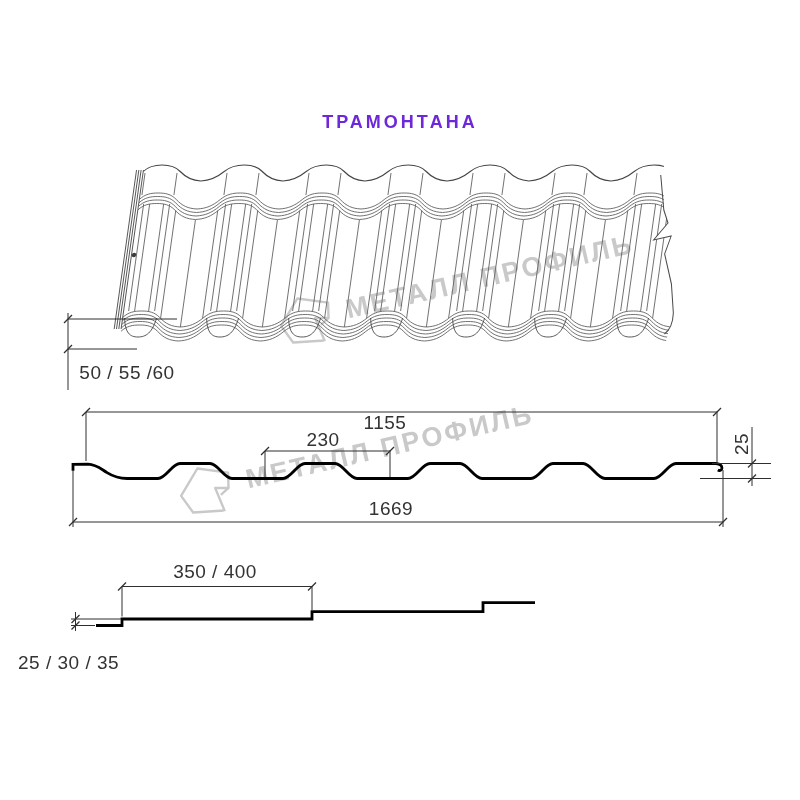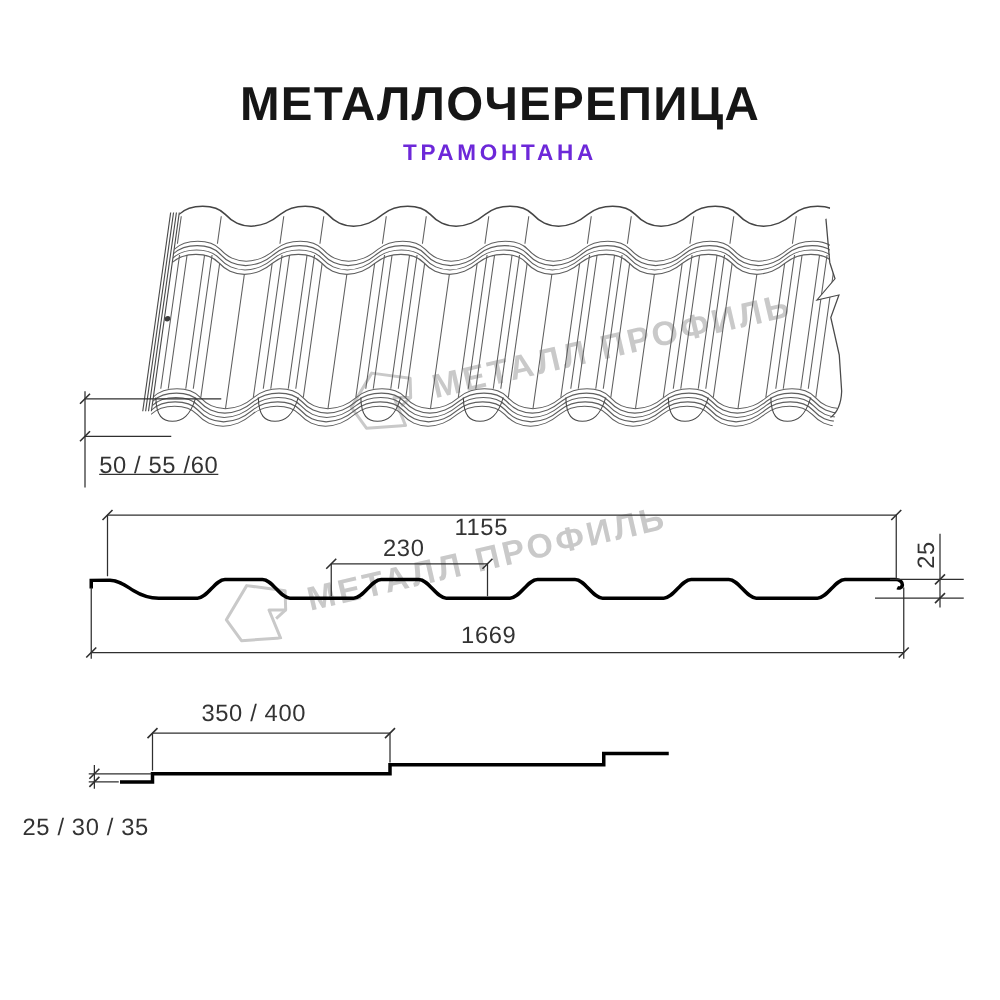--- a/index.html
+++ b/index.html
@@ -170,25 +170,24 @@
       <path d="M 308 590.5 L 316 582.5" fill="none" stroke="#2f2f2f" stroke-width="1.3"></path>
       <line x1="122" y1="586.5" x2="122" y2="616.5" stroke="#2f2f2f" stroke-width="1"></line>
       <line x1="312" y1="586.5" x2="312" y2="610" stroke="#2f2f2f" stroke-width="1"></line>
       <line x1="75.5" y1="612" x2="75.5" y2="631" stroke="#2f2f2f" stroke-width="1"></line>
       <line x1="71" y1="619" x2="121" y2="619" stroke="#2f2f2f" stroke-width="1"></line>
       <line x1="71" y1="625.5" x2="95" y2="625.5" stroke="#2f2f2f" stroke-width="1"></line>
       <path d="M 71.5 623 L 79.5 615" fill="none" stroke="#2f2f2f" stroke-width="1.3"></path>
       <path d="M 71.5 629.5 L 79.5 621.5" fill="none" stroke="#2f2f2f" stroke-width="1.3"></path>
     </svg>
 
-  <div class="page-title">МЕТАЛЛОЧЕРЕПИЦА</div>
   <div class="page-subtitle">ТРАМОНТАНА</div>
 
-  <div class="dim-label" style="left:77px;top:362px;width:100px;text-decoration:underline;">50 / 55 /60</div>
+  <div class="dim-label" style="left:77px;top:362px;width:100px;">50 / 55 /60</div>
 
   <div class="dim-label" style="left:335px;top:390px;width:100px;margin-top:22px;">1155</div>
   <div class="dim-label" style="left:283px;top:429px;width:80px;">230</div>
   <div class="dim-label rot90" style="left:720px;top:433px;width:44px;height:22px;">25</div>
   <div class="dim-label" style="left:341px;top:498px;width:100px;">1669</div>
 
-  <div class="dim-label" style="left:128px;top:561px;width:150px;text-align:center;">350 / 400</div>
+  <div class="dim-label" style="left:140px;top:561px;width:150px;text-align:center;">350 / 400</div>
   <div class="dim-label" style="left:18px;top:652px;width:100px;">25 / 30 / 35</div>
 </div>
 
 </body></html>

